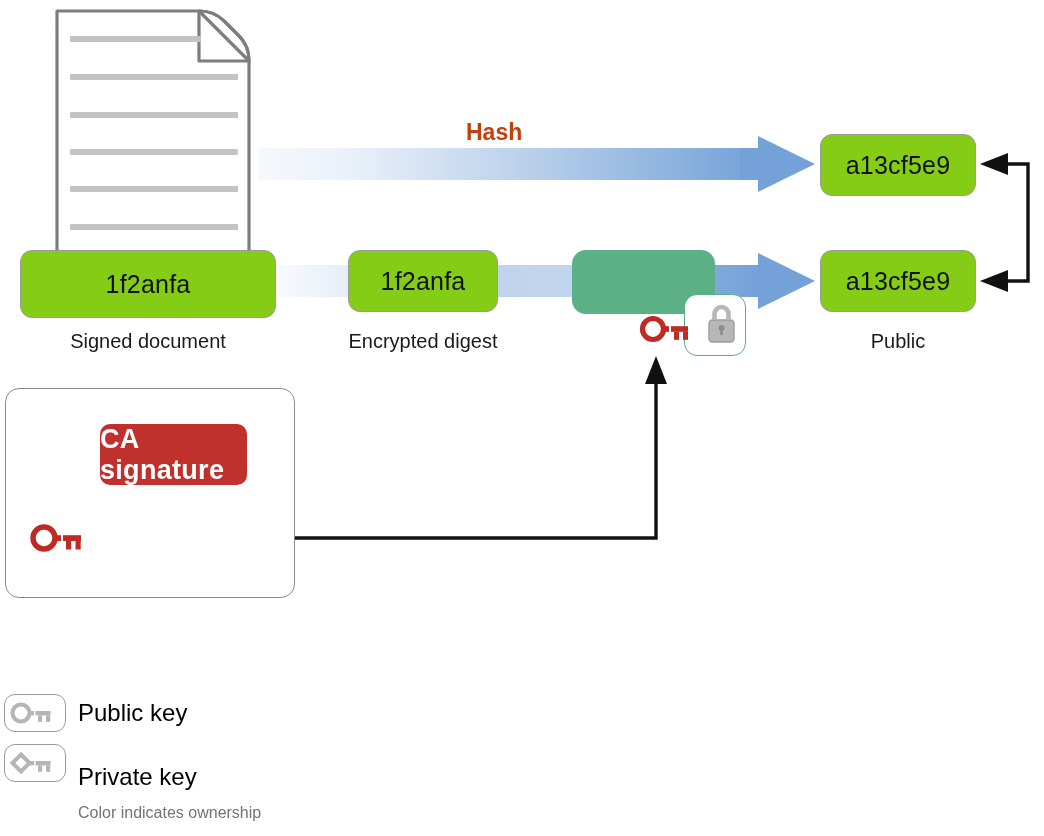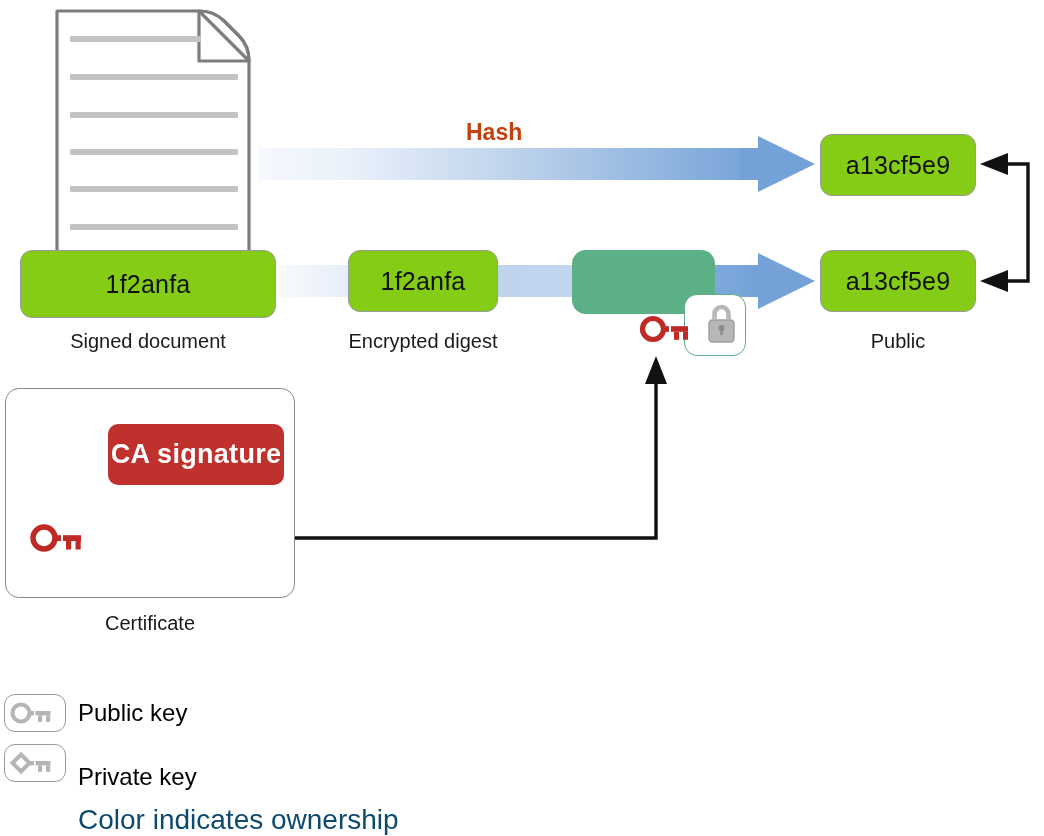--- a/index.html
+++ b/index.html
@@ -92,22 +92,22 @@
     border: 1.6px solid #9a9a9a;
     border-radius: 11px;
     box-sizing: border-box;
   }
   .legendlabel {
     font-size: 24px;
     color: #000000;
     white-space: nowrap;
   }
   .footnote {
-    font-size: 28px;
-    color: #0c4a6e;
+    font-size: 16px;
+    color: #737373;
     white-space: nowrap;
   }
   svg { display: block; overflow: visible; }
 </style>
 </head>
 <body>
 
 <div id="stage">
 
   <svg class="abs" style="left:0; top:0;" width="1044" height="836" viewBox="0 0 1044 836">
@@ -210,33 +210,32 @@
     <span>a13cf5e9</span>
   </div>
 
   <div class="abs gbox" style="left:820px; top:250px; width:156px; height:62px;">
     <span>a13cf5e9</span>
   </div>
   <div class="abs caption" style="left:820px; top:330px; width:156px;">Public</div>
 
   <div class="abs certbox" style="left:5px; top:388px; width:290px; height:210px;"></div>
 
-  <div class="abs casig" style="left:108px; top:424px; width:176px; height:61px;">
+  <div class="abs casig" style="left:100px; top:424px; width:147px; height:61px;">
     <span>CA signature</span>
   </div>
 
   <svg class="abs" style="left:30px; top:520px;" width="62" height="36" viewBox="0 0 62 36">
     <circle cx="14" cy="18" r="11" fill="none" stroke="#bf2a25" stroke-width="5.4"></circle>
     <rect x="25" y="15.2" width="6" height="5.8" fill="#bf2a25"></rect>
     <rect x="33" y="15.2" width="18" height="5.8" fill="#bf2a25"></rect>
     <rect x="36" y="21" width="5.2" height="8.5" fill="#bf2a25"></rect>
     <rect x="45.5" y="21" width="5.2" height="8.5" fill="#bf2a25"></rect>
   </svg>
 
-  <div class="abs caption" style="left:5px; top:612px; width:290px;">Certificate</div>
 
   <div class="abs legendbox" style="left:4px; top:694px; width:62px; height:38px;">
     <svg width="60" height="36" viewBox="0 0 60 36">
       <circle cx="16" cy="18" r="8.5" fill="none" stroke="#b5b5b5" stroke-width="4"></circle>
       <rect x="24" y="16" width="5" height="4.4" fill="#b5b5b5"></rect>
       <rect x="30.5" y="16" width="15" height="4.4" fill="#b5b5b5"></rect>
       <rect x="33" y="20.4" width="4.2" height="6.4" fill="#b5b5b5"></rect>
       <rect x="41" y="20.4" width="4.2" height="6.4" fill="#b5b5b5"></rect>
     </svg>
   </div>

